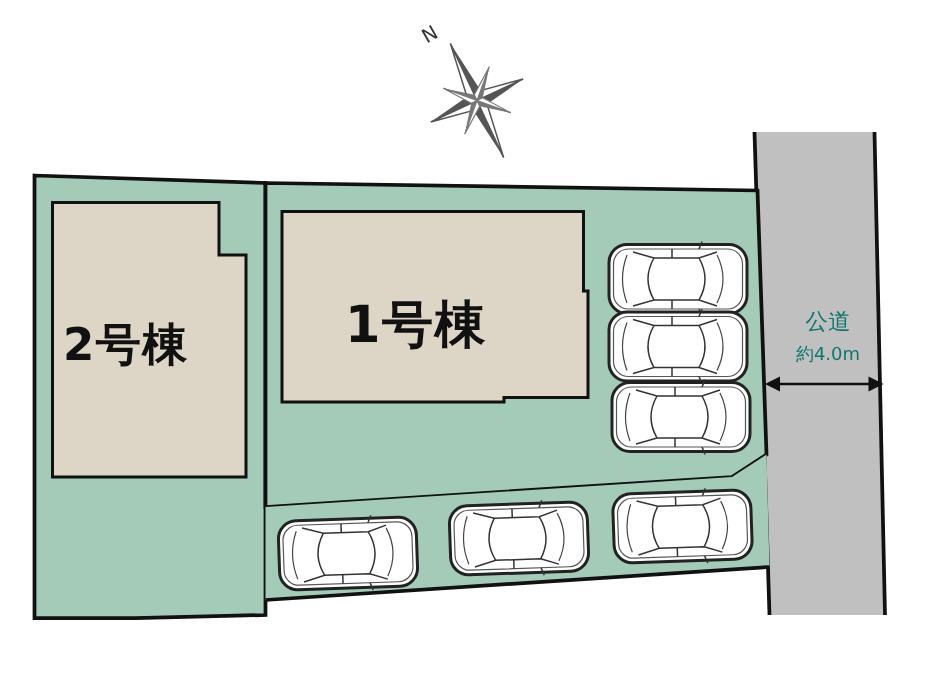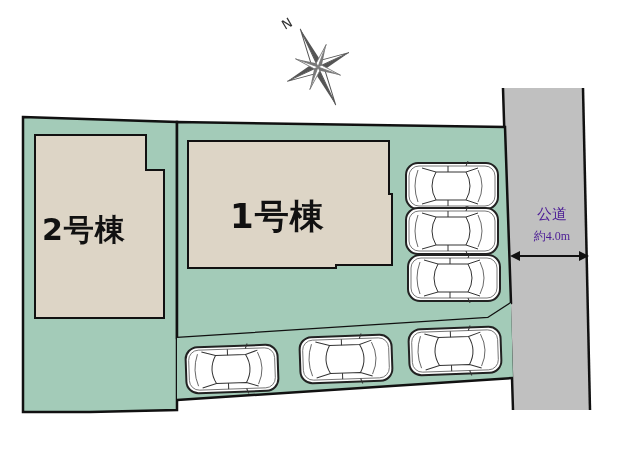--- a/index.html
+++ b/index.html
@@ -1,20 +1,20 @@
 <!DOCTYPE html>
 <html><head>
 <meta charset="utf-8">
 <style>
   html, body { margin:0; padding:0; background:#ffffff; }
   body { width:620px; height:463px; position:relative; overflow:hidden;
          font-family:"DejaVu Sans", sans-serif; }
   #plan { position:absolute; left:0; top:0; width:620px; height:463px; }
   .bldg-label { position:absolute; font-weight:bold; color:#111; letter-spacing:1px; }
-  .road-label { position:absolute; color:#4c1d95; font-size:15px; text-align:center; line-height:20px;font-family:Liberation Serif, serif; }
+  .road-label { position:absolute; color:#0f766e; font-size:15px; text-align:center; line-height:20px; }
 </style>
 </head>
 <body>
 
 <svg id="plan" viewBox="0 0 620 463" xmlns="http://www.w3.org/2000/svg">
   <defs>
     <g id="car">
       <rect x="-46" y="-23" width="92" height="46" rx="12" fill="#fff" stroke="#222" stroke-width="2"></rect>
       <rect x="-43" y="-20" width="86" height="40" rx="10" fill="none" stroke="#555" stroke-width="0.8"></rect>
       <path d="M-30,-18 L-16,-14 L14,-14 L26,-18" fill="none" stroke="#333" stroke-width="1"></path>

